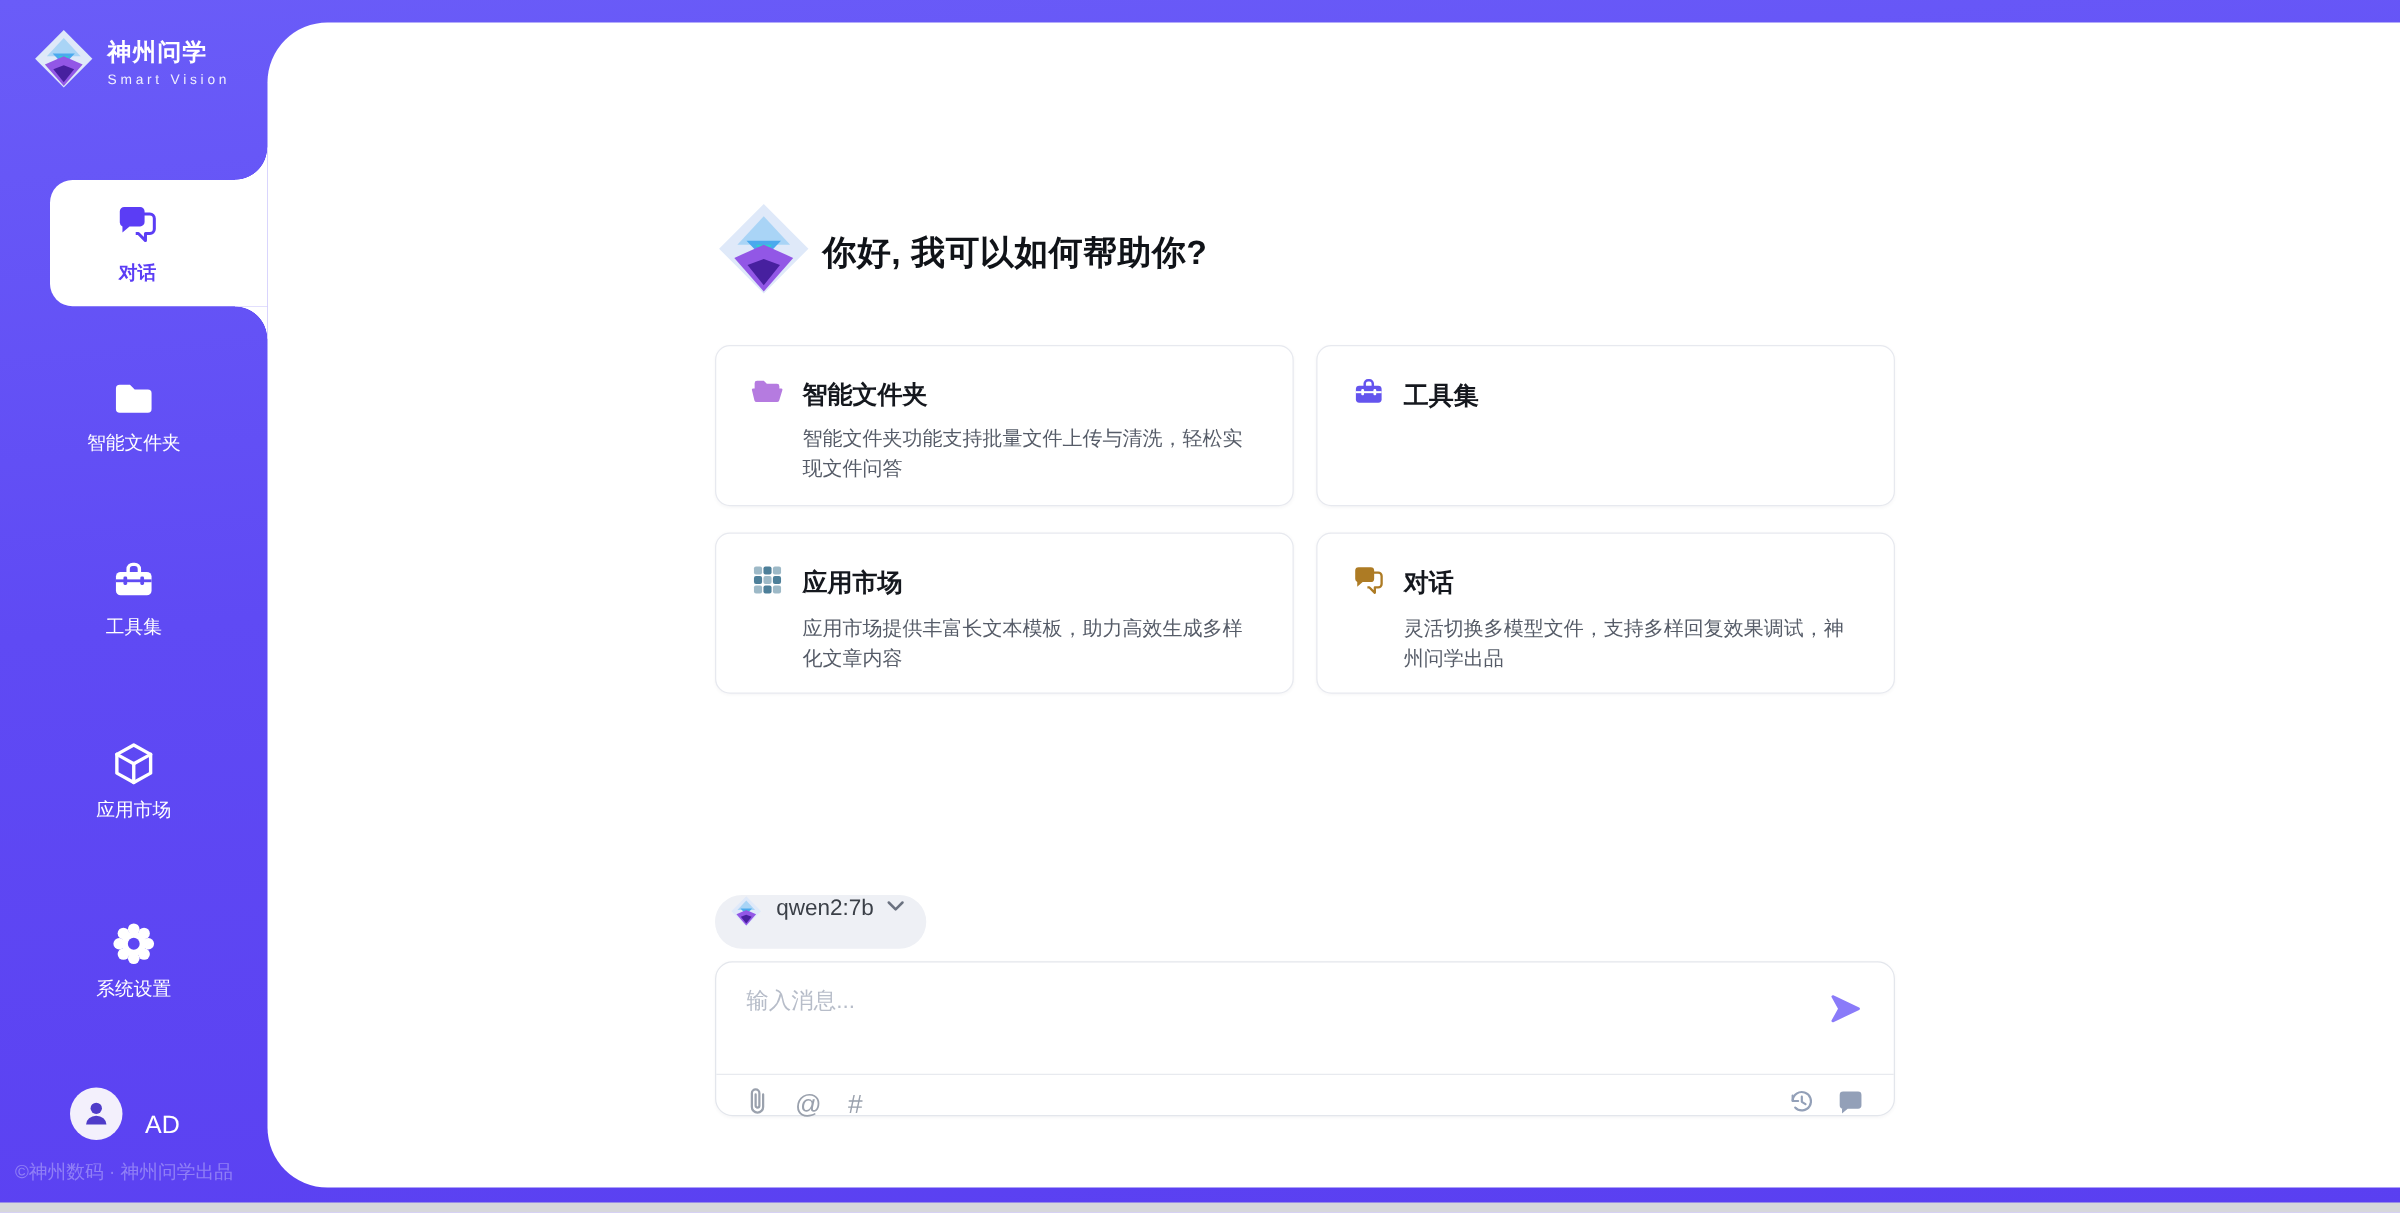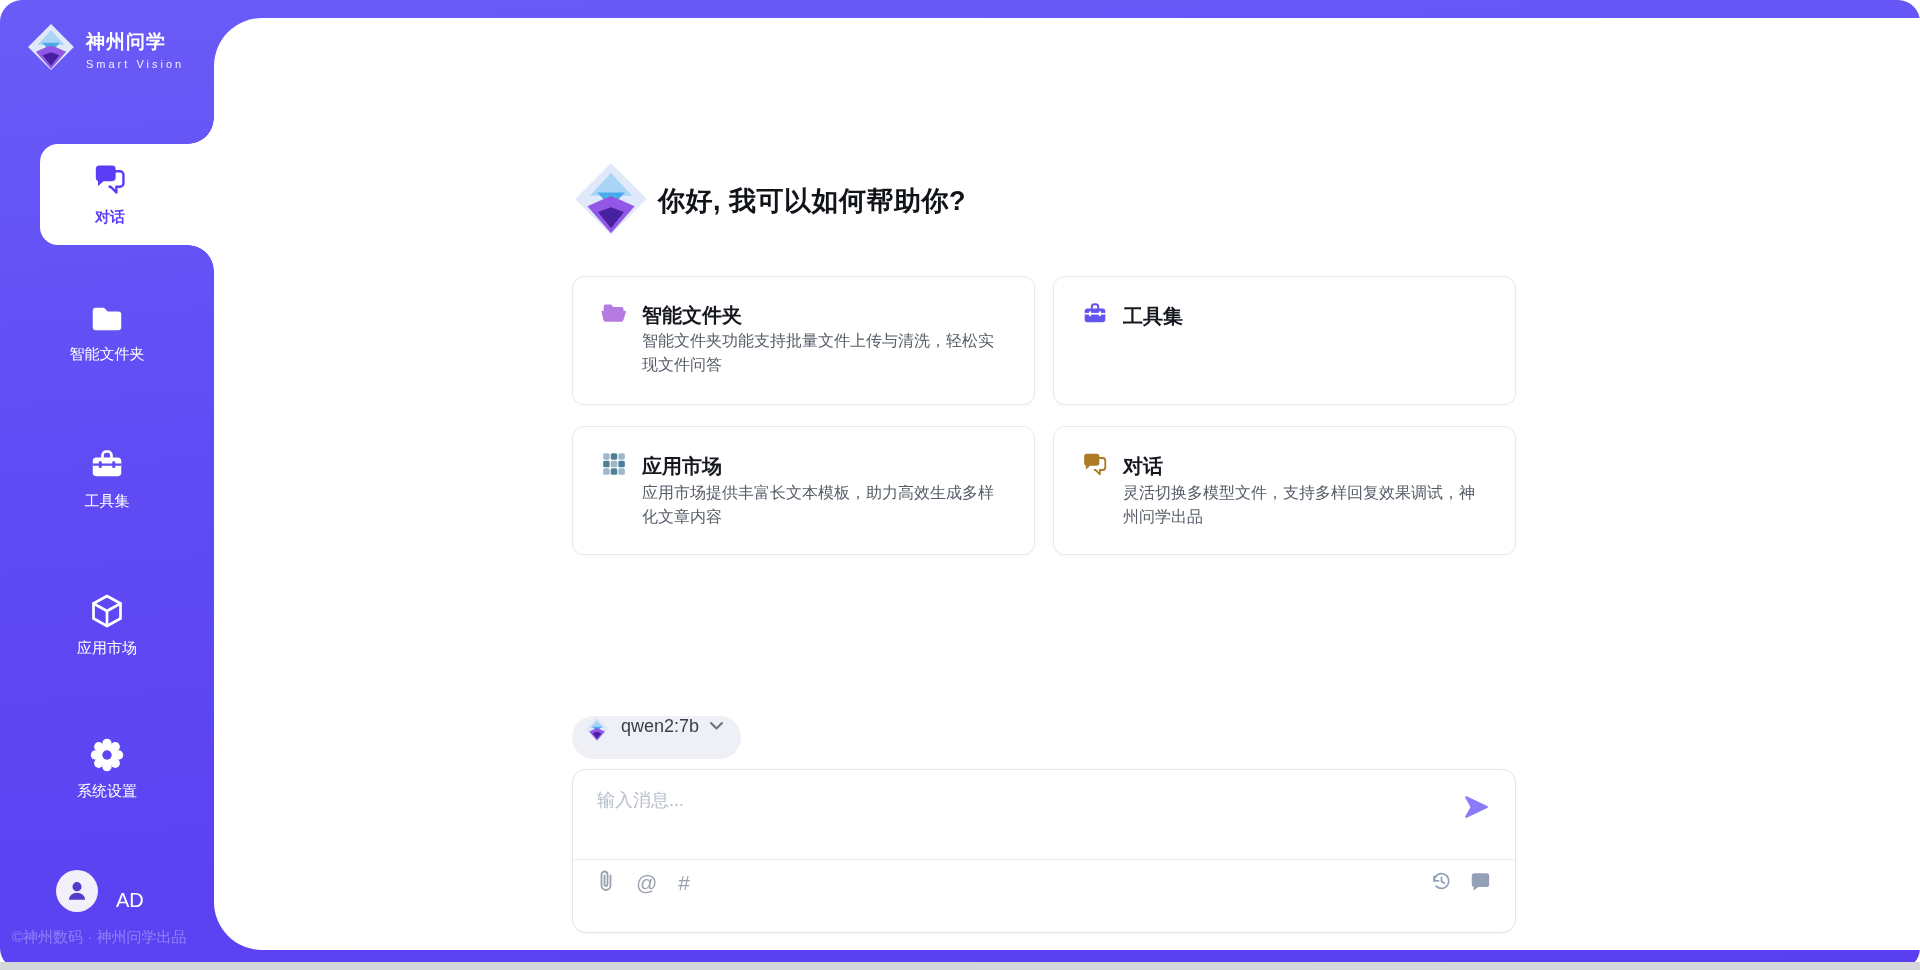--- a/index.html
+++ b/index.html
@@ -2,21 +2,20 @@
 <html><head>
 <meta charset="utf-8">
 <style>
   * { margin:0; padding:0; box-sizing:border-box; }
   html,body { width:1920px; height:970px; }
   body { font-family:"Liberation Sans","DejaVu Sans",sans-serif; overflow:hidden; }
 
   .page {
     position:relative; width:1920px; height:970px;
     background:linear-gradient(175deg,#6a5cf8 0%,#5f4af4 45%,#5a3ff1 100%);
-    border-radius:22px;
   }
   .bottom-strip {
     position:absolute; left:0; right:0; bottom:0; height:8px; background:#d6d7db; z-index:5;
   }
 
   
   .main {
     position:absolute; top:18px; left:214px; right:0; bottom:20px;
     background:#ffffff; border-radius:48px 0 0 48px; z-index:1;
   }
@@ -62,36 +61,36 @@
   .hero-title { font-size:27px; font-weight:700; color:#101318; letter-spacing:.5px; }
 
   
   .card {
     position:absolute; width:463px; height:129px; background:#fff;
     border:1px solid #e7e9ef; border-radius:12px; box-shadow:0 1px 3px rgba(30,35,60,.04);
     padding:24px 28px; cursor:pointer;
   }
   .card-head { display:flex; align-items:center; gap:15px; }
   .card-title { font-size:20px; font-weight:700; color:#15181e; }
-  .card-desc { margin-left:41px; font-size:16px; color:#565c68; line-height:1.5; }
+  .card-desc { margin-top:10px; margin-left:41px; font-size:16px; color:#565c68; line-height:1.5; }
   .c1 { left:358px; top:258px; }
   .c2 { left:839px; top:258px; }
   .c3 { left:358px; top:408px; }
   .c4 { left:839px; top:408px; }
 
   
   .model-pill {
     position:absolute; left:358px; top:698px; height:43px; padding:0 18px 0 12px;
     background:#eef0f5; border-radius:22px; display:flex; align-items:flex-start; gap:11px; cursor:pointer;
   }
   .model-name { font-size:18px; color:#3a3f47; font-weight:500; }
 
   
   .composer {
-    position:absolute; left:358px; top:751px; width:944px; height:164px;
+    position:absolute; left:358px; top:751px; width:944px; height:124px;
     background:#fff; border:1px solid #e3e6ec; border-radius:14px;
     box-shadow:0 1px 3px rgba(30,35,60,.04);
   }
   .composer textarea {
     position:absolute; left:24px; top:18px; width:840px; height:62px;
     border:none; outline:none; resize:none; font-family:inherit;
     font-size:18px; color:#333; background:transparent;
   }
   .composer textarea::placeholder { color:#b7bdc9; }
   .send-btn { position:absolute; right:26px; top:24px; width:26px; height:26px; cursor:pointer; }

